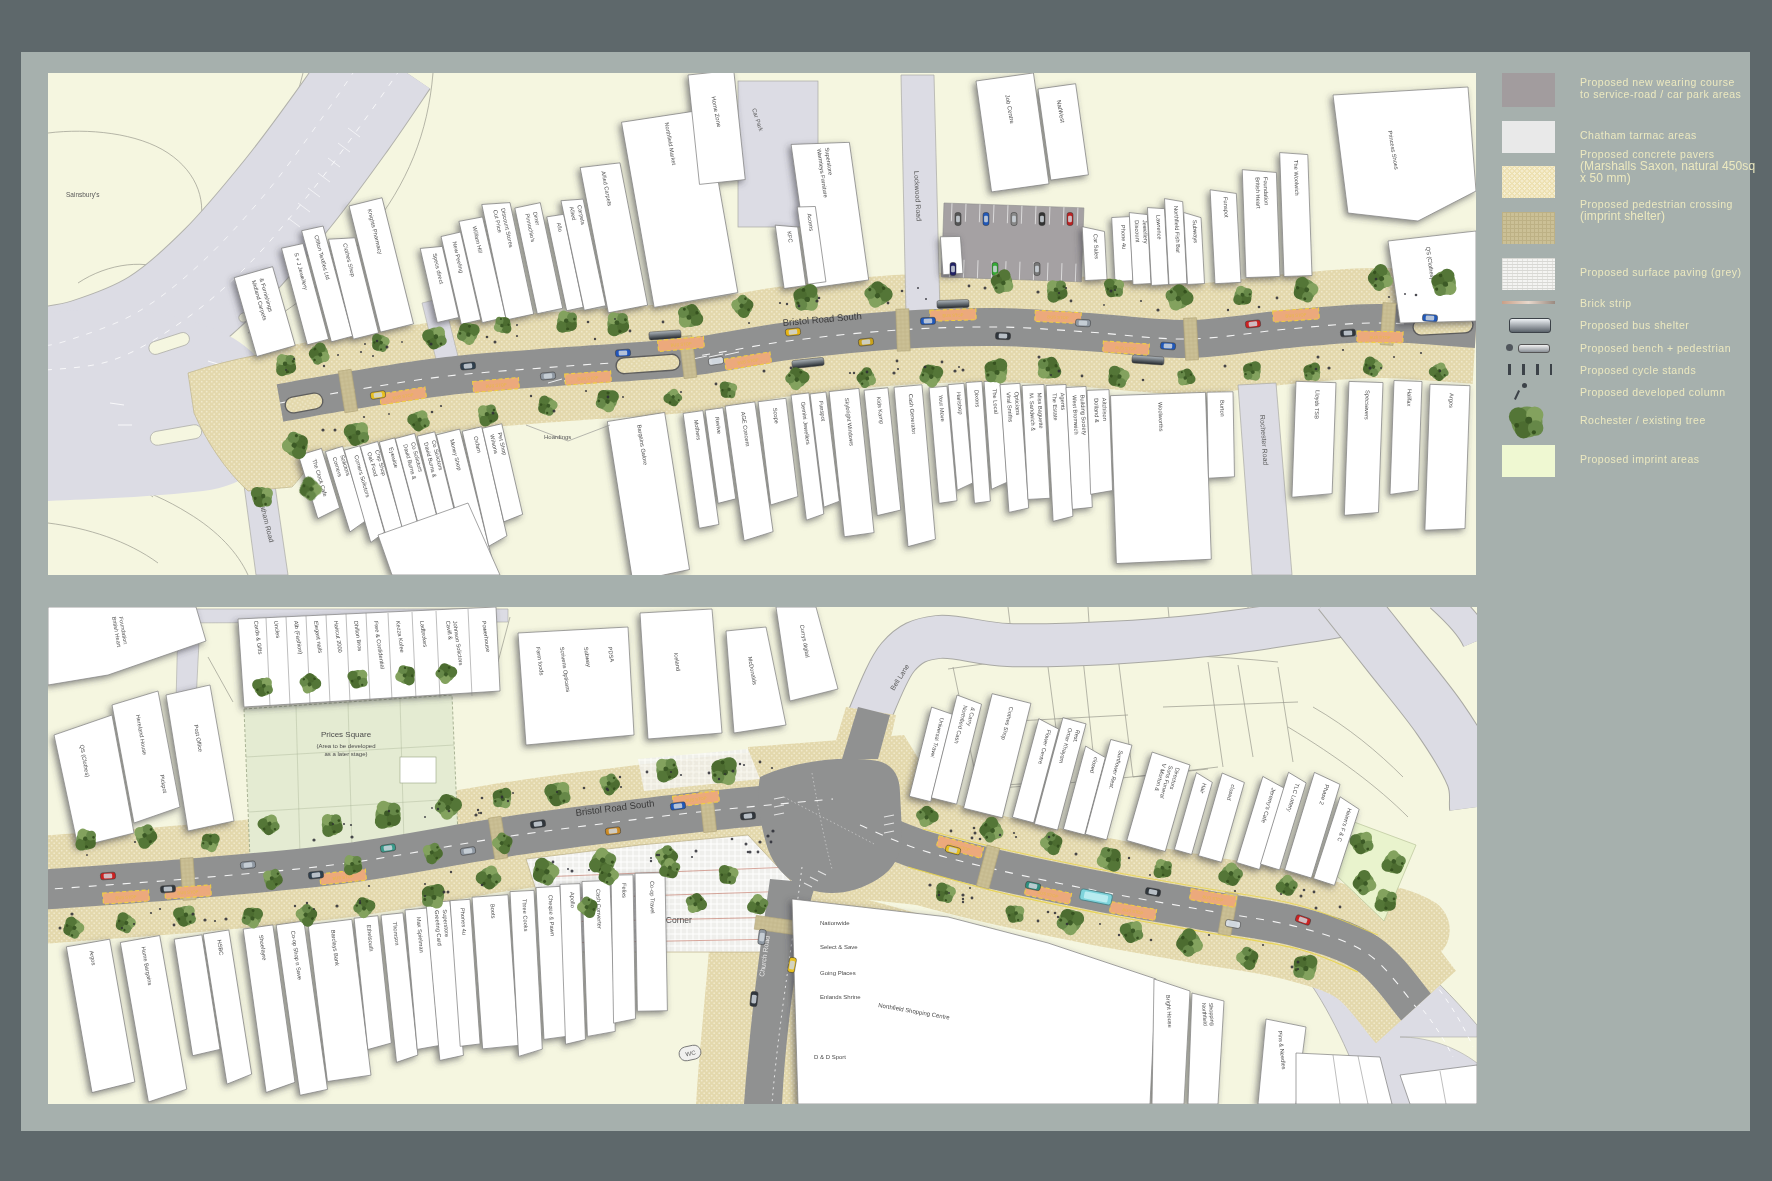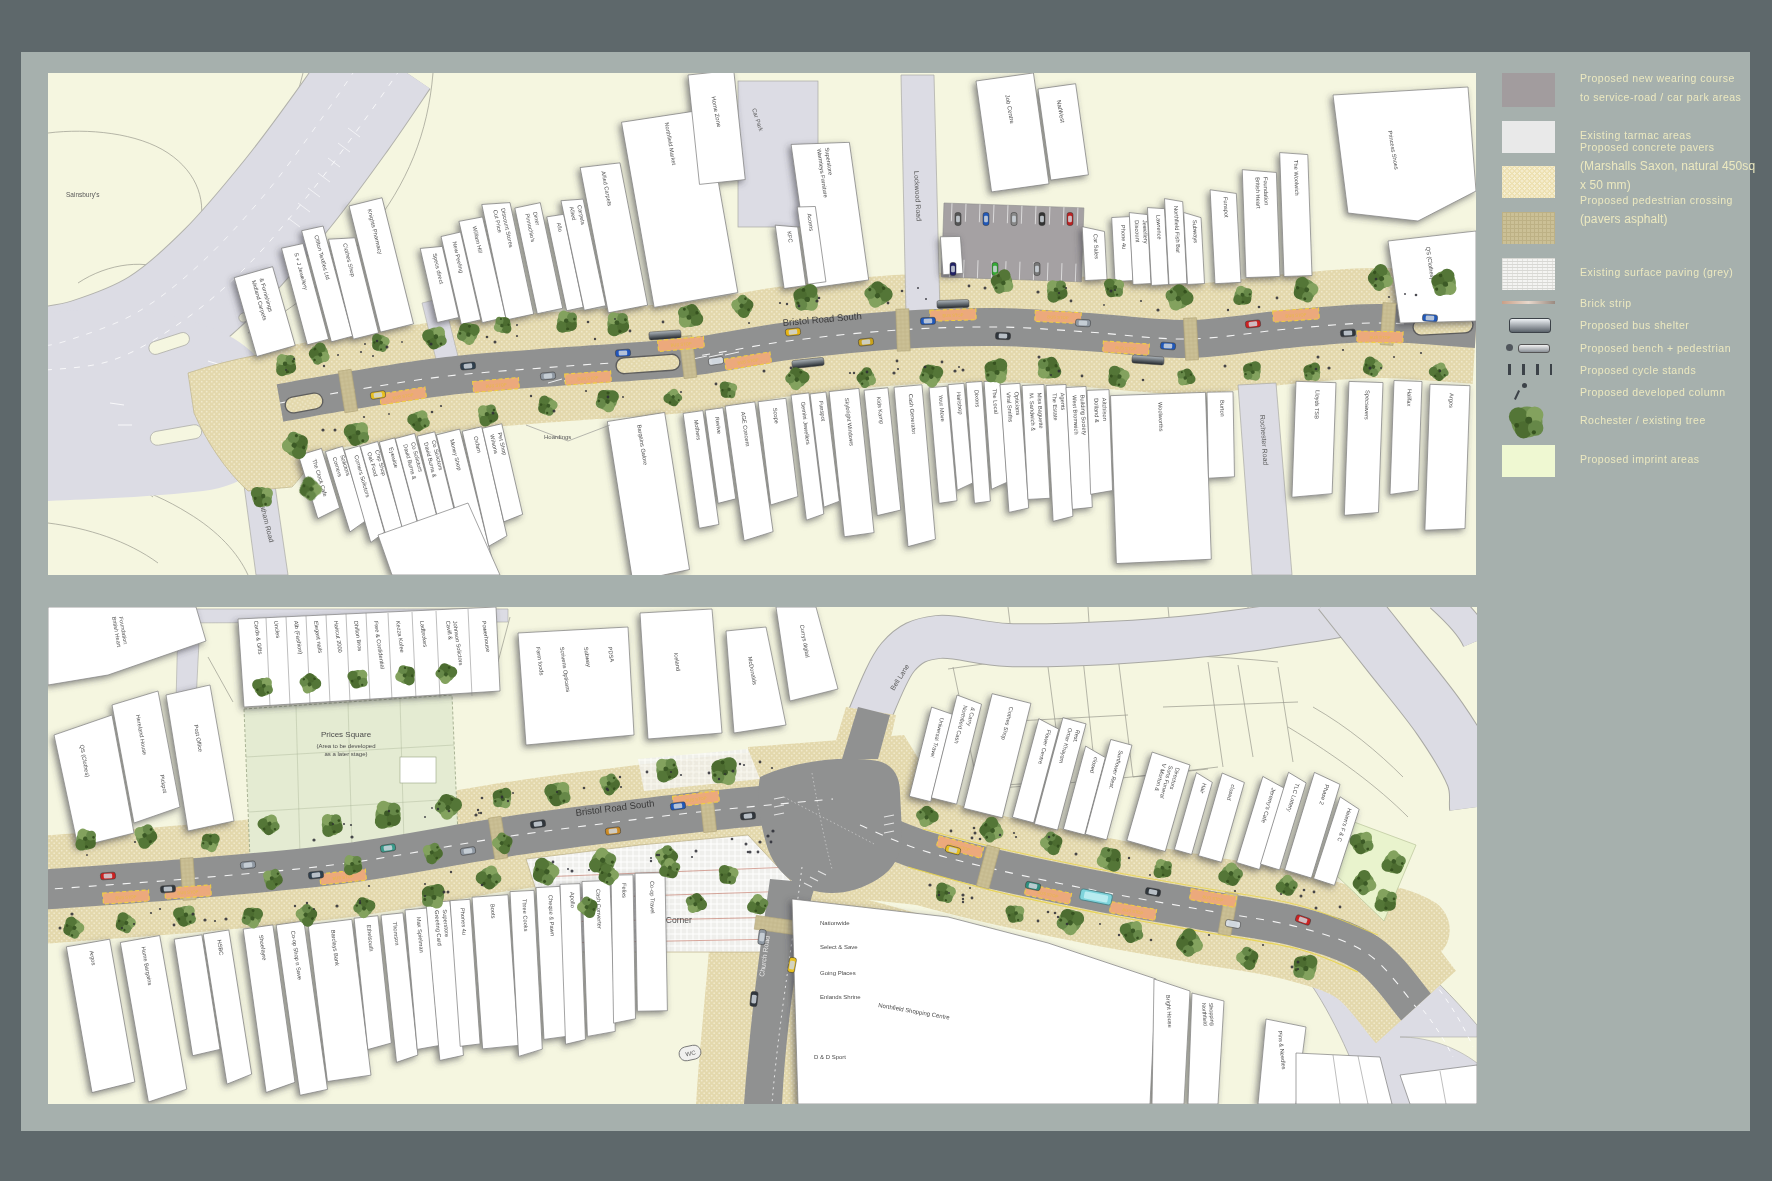--- a/index.html
+++ b/index.html
@@ -3,21 +3,21 @@
 html,body{margin:0;padding:0;width:1772px;height:1181px;background:#5e686b;font-family:"Liberation Sans",sans-serif;overflow:hidden}
 #stage{position:relative;width:1772px;height:1181px}
 .matte{position:absolute;left:21px;top:52px;width:1729px;height:1079px;background:#a6b0ad}
 .panel{position:absolute}
 .legend .sw{position:absolute;left:1502px;width:53px}
 .sw1{background:#a29c9e}
 .sw2{background:#e9e9e9}
 .sw3{background:#ecdfae;background-image:radial-gradient(#f6efd4 1px,transparent 1.1px),radial-gradient(#f6efd4 1px,transparent 1.1px);background-size:5px 5px;background-position:0 0,2.5px 2.5px}
 .sw4{background:#cbc096;background-image:linear-gradient(#bdb185 0.6px,transparent 0.6px),linear-gradient(90deg,#bdb185 0.6px,transparent 0.6px);background-size:4px 4px}
 .sw5{background:#f4f4f2;background-image:linear-gradient(#d8d8d4 0.7px,transparent 0.7px),linear-gradient(90deg,#e3e3df 0.7px,transparent 0.7px);background-size:5px 3px}
-.lt{position:absolute;left:1580px;width:178px;transform:translateY(-50%);font-size:10.5px;line-height:19px;letter-spacing:0.5px;color:#ece9c0}
+.lt{position:absolute;left:1580px;width:178px;transform:translateY(-50%);font-size:10.5px;line-height:12px;letter-spacing:0.5px;color:#ece9c0}
 .lt .sm{font-size:12px;letter-spacing:0.1px}
 </style></head>
 <body>
 <div id="stage">
 <svg width="0" height="0" style="position:absolute">
 <defs>
 <pattern id="pav" width="5" height="5" patternUnits="userSpaceOnUse">
  <rect width="5" height="5" fill="#e3d8ac"></rect>
  <circle cx="1.2" cy="1.2" r="0.9" fill="#f0e9cb"></circle>
  <circle cx="3.7" cy="3.7" r="0.9" fill="#f0e9cb"></circle>
@@ -1493,27 +1493,27 @@
           <circle cx="1019" cy="317" r="1.3"></circle>
           <circle cx="903" cy="224" r="1.4"></circle>
         </g>
 </svg>
 </div>
 
 <div class="legend">
 <div class="sw sw1" style="top:73px;height:34px"></div>
 <div class="lt" style="top:88.0px">Proposed new wearing course<br>to service-road / car park areas</div>
 <div class="sw sw2" style="top:121px;height:32px"></div>
-<div class="lt" style="top:135.0px">Existing tarmac areas</div>
+<div class="lt" style="top:135.0px">Chatham tarmac areas</div>
 <div class="sw sw3" style="top:166px;height:32px"></div>
 <div class="lt" style="top:166px">Proposed concrete pavers<br><span class="sm">(Marshalls Saxon, natural 450sq x 50 mm)</span></div>
 <div class="sw sw4" style="top:212px;height:32px"></div>
-<div class="lt" style="top:210px">Proposed pedestrian crossing<br><span class="sm">(pavers asphalt)</span></div>
+<div class="lt" style="top:210px">Proposed pedestrian crossing<br><span class="sm">(imprint shelter)</span></div>
 <div class="sw sw5" style="top:258px;height:32px"></div>
-<div class="lt" style="top:272.0px">Existing surface paving (grey)</div>
+<div class="lt" style="top:272.0px">Proposed surface paving (grey)</div>
 
 <div style="position:absolute;left:1502px;top:301px;width:53px;height:3px;background:linear-gradient(90deg,#c9a088,#e8d8cc,#9a8a80)"></div>
 <div class="lt" style="top:303px">Brick strip</div>
 <div style="position:absolute;left:1509px;top:318px;width:40px;height:13px;border-radius:3px;background:linear-gradient(180deg,#eef2f5,#5a626a);border:1px solid #3c4248"></div>
 <div class="lt" style="top:325px">Proposed bus shelter</div>
 <div style="position:absolute;left:1506px;top:344px;width:7px;height:7px;border-radius:50%;background:#50565c"></div>
 <div style="position:absolute;left:1518px;top:344px;width:30px;height:7px;border-radius:3px;background:linear-gradient(180deg,#f2f2f2,#8a9096);border:1px solid #555"></div>
 <div class="lt" style="top:348px">Proposed bench + pedestrian</div>
 <div style="position:absolute;left:1508px;top:364px;width:44px;height:11px;background:repeating-linear-gradient(90deg,#3c4248 0 3px,transparent 3px 14px)"></div>
 <div class="lt" style="top:370px">Proposed cycle stands</div>

